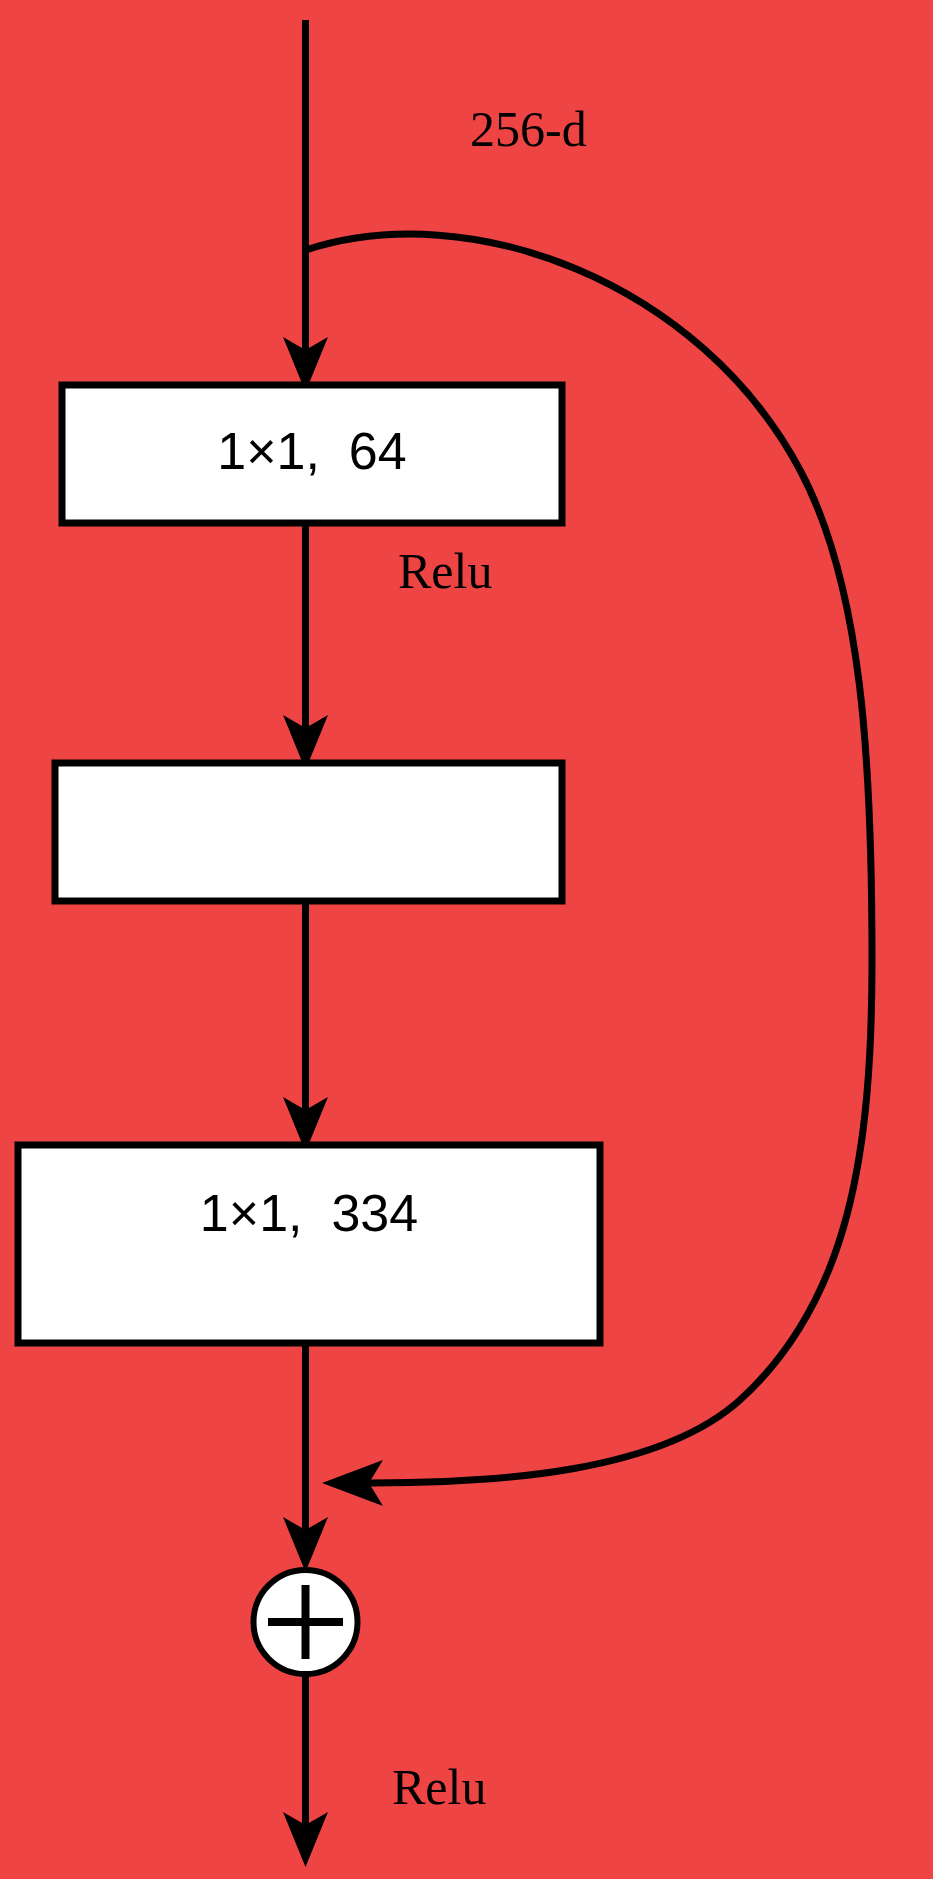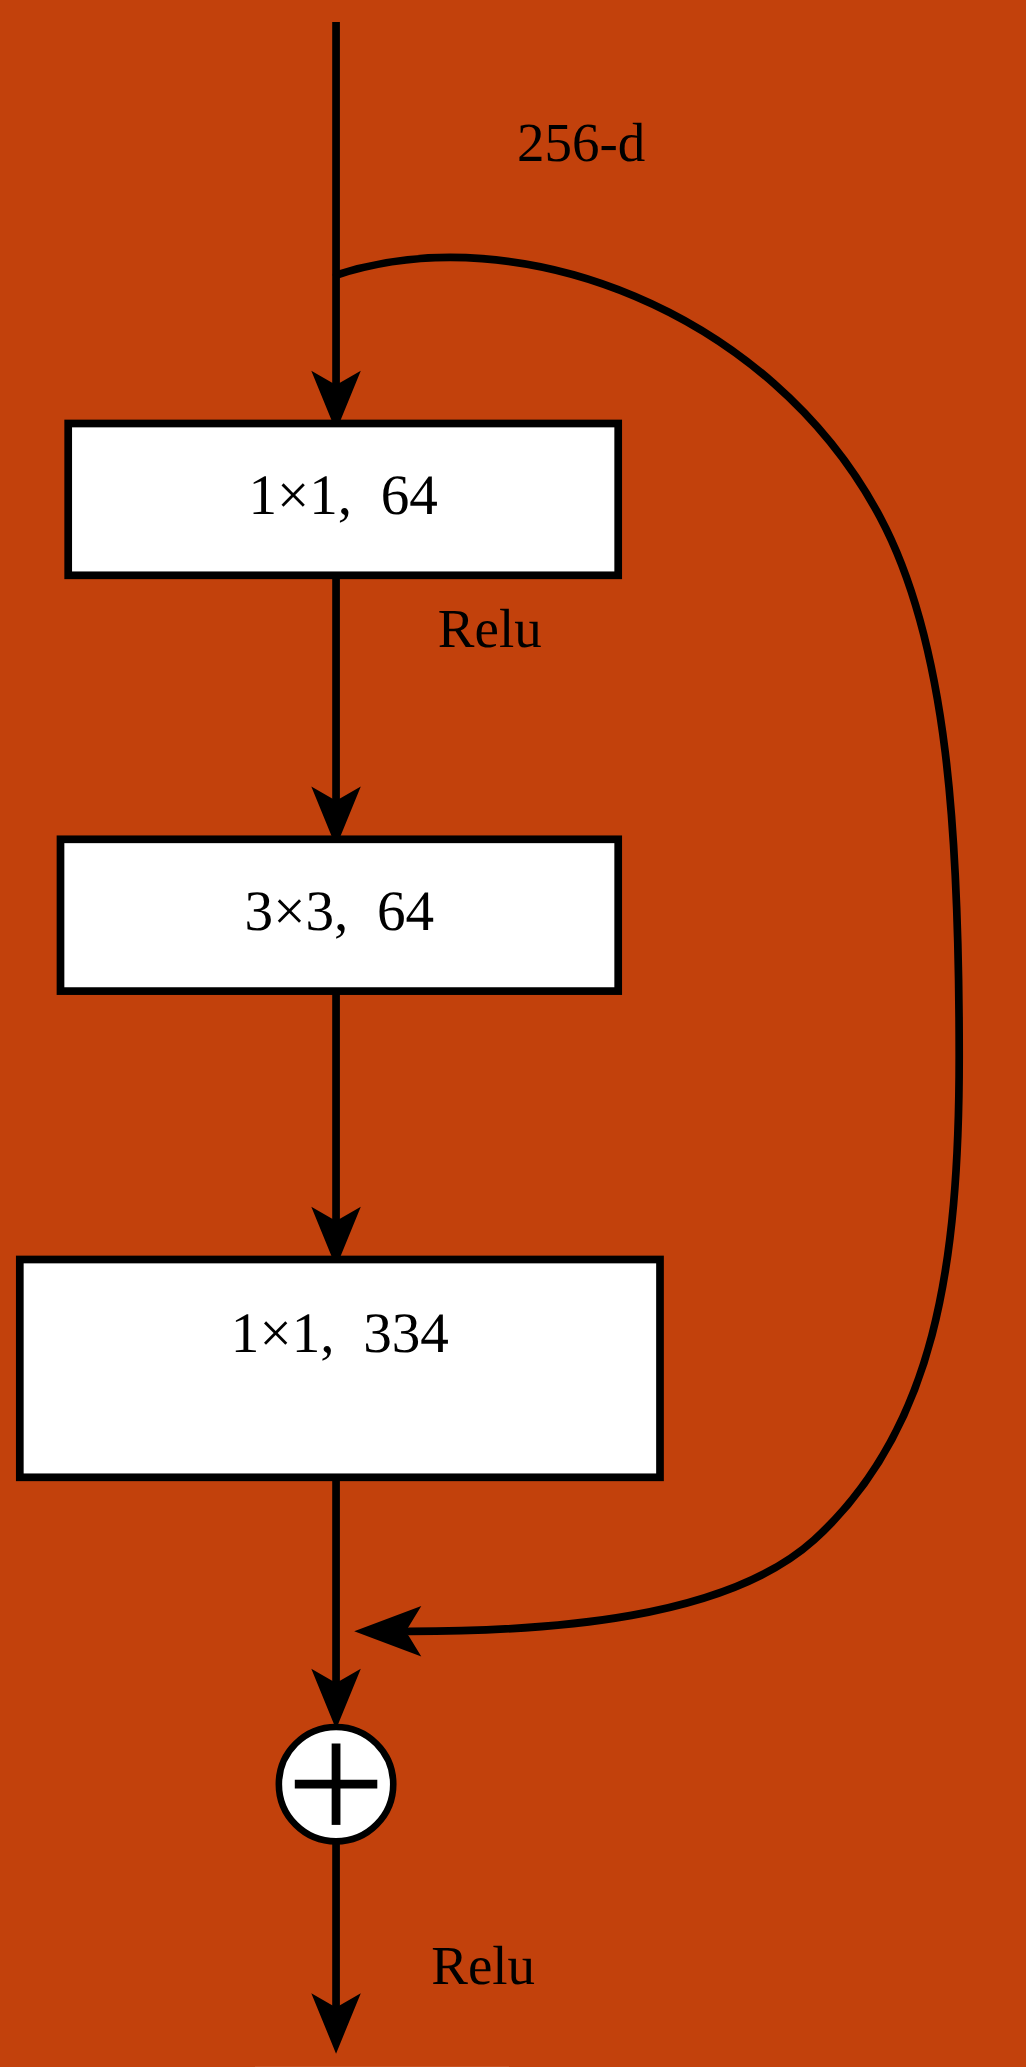--- a/index.html
+++ b/index.html
@@ -8,21 +8,21 @@
     padding: 0;
     background: #ffffff;
   }
   body {
     font-family: "Liberation Serif", "DejaVu Serif", serif;
   }
   #diagram-root {
     position: relative;
     width: 933px;
     height: 1879px;
-    background: #c2410c;
+    background: #ef4444;
     overflow: hidden;
   }
   #diagram-svg {
     position: absolute;
     top: 0;
     left: 0;
     width: 933px;
     height: 1879px;
     display: block;
   }
@@ -52,21 +52,21 @@
     stroke: #000000;
     stroke-width: 6;
   }
   .sum-cross {
     stroke: #000000;
     stroke-width: 8;
     stroke-linecap: butt;
   }
   .box-text {
     position: absolute;
-    font-family: Liberation Serif, serif;
+    font-family: Liberation Sans, sans-serif;
     font-size: 52px;
     color: #000000;
     white-space: pre;
     text-align: center;
     line-height: 1;
     user-select: none;
   }
   .edge-label {
     position: absolute;
     font-family: "Liberation Serif", "DejaVu Serif", serif;
@@ -137,19 +137,18 @@
     </g>
 
   </svg>
 
   <div class="edge-label" id="dim-label">256-d</div>
 
   <div class="box-text" id="box-1-label">1×1,  64</div>
 
   <div class="edge-label" id="relu-label-1">Relu</div>
 
-  <div class="box-text" id="box-2-label">3×3,  64</div>
 
   <div class="box-text" id="box-3-label">1×1,  334</div>
 
   <div class="edge-label" id="relu-label-2">Relu</div>
 
 </div>
 
 </body></html>

